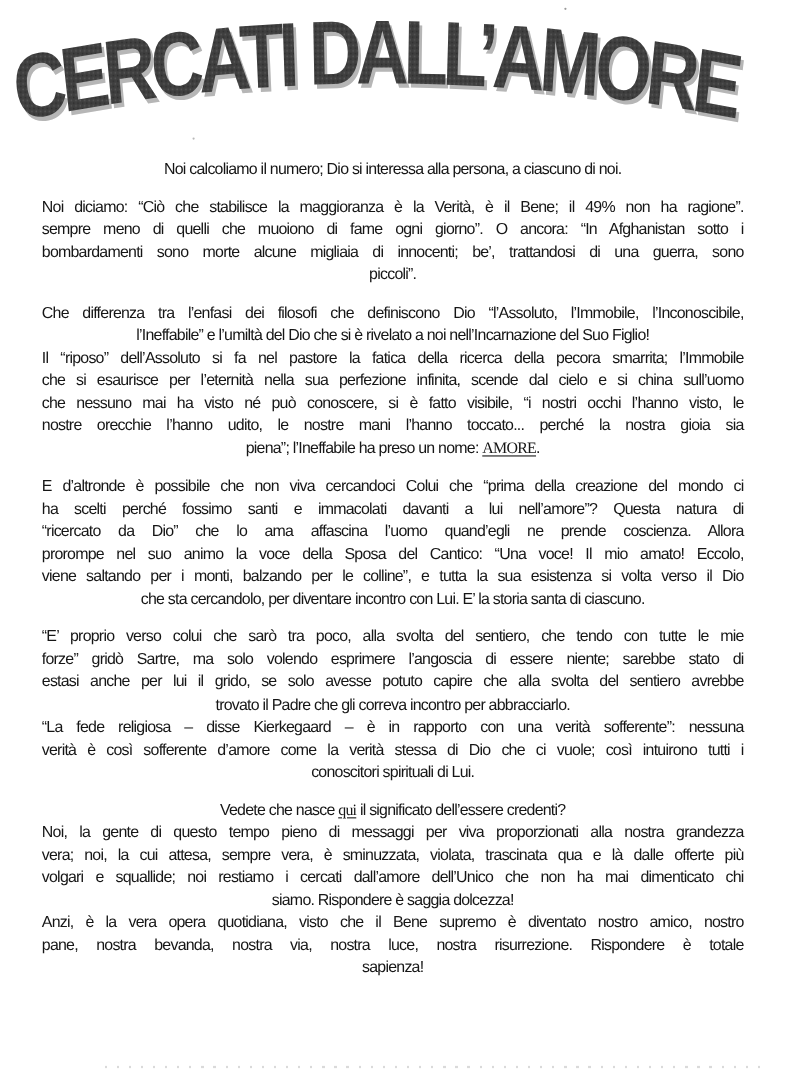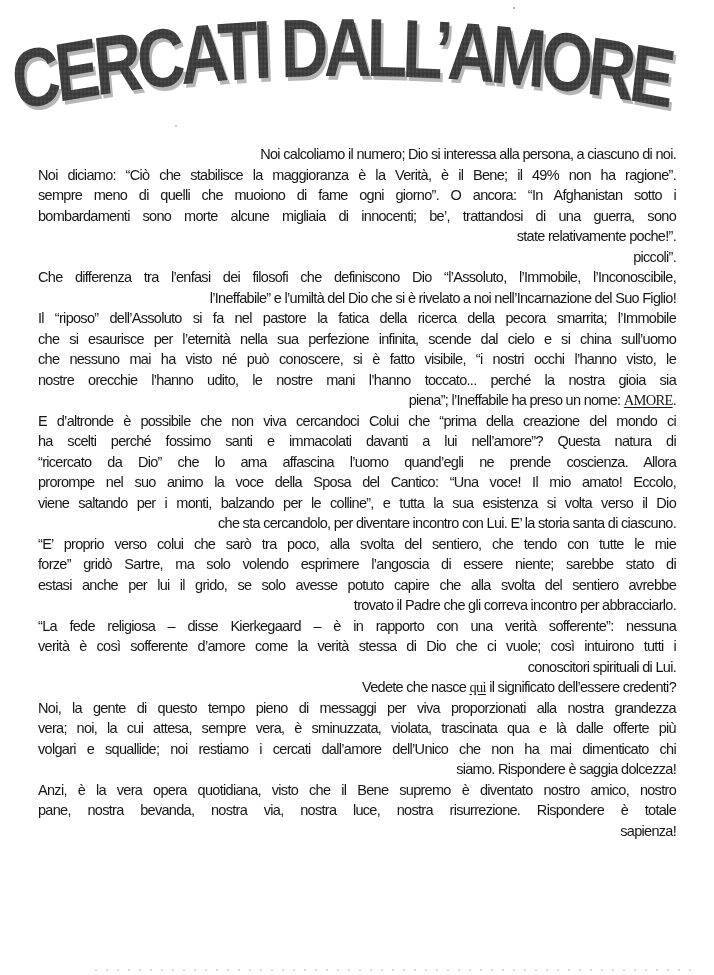--- a/index.html
+++ b/index.html
@@ -26,24 +26,24 @@
   
   .content {
     position: absolute;
     left: 38px; top: 144px;
     width: 638px;
     color: #161616;
     font-size: 14.5px;
     letter-spacing: -0.7px;
     line-height: 20.5px;
   }
-  .paragraph + .paragraph { }
+  .paragraph + .paragraph { margin-top: 14px; }
   .line { height: 20.5px; overflow: visible; }
   .line.j { text-align: justify; text-align-last: justify; }
-  .line.l { text-align: right; }
+  .line.l { text-align: center; }
   .u { text-decoration: underline; text-underline-offset: 2px; font-family: Liberation Serif, serif; }
 
   
   .scan-speckle-line {
     position: absolute;
     left: 95px; right: 14px; bottom: 4px; height: 2px;
     background: repeating-linear-gradient(90deg, #c6c6c6 0 2px, transparent 2px 11px);
     opacity: 0.65;
   }
   .dot { position: absolute; width: 2px; height: 2px; background: #9a9a9a; border-radius: 50%; }
@@ -75,21 +75,20 @@
   </svg>
 
   <div class="content">
       <div class="paragraph">
         <div class="line l"><span class="">Noi calcoliamo il numero; Dio si interessa alla persona, a ciascuno di noi.</span></div>
       </div>
       <div class="paragraph">
         <div class="line j"><span class="">Noi diciamo: “Ciò che stabilisce la maggioranza è la Verità, è il Bene; il 49% non ha ragione”.</span></div>
         <div class="line j"><span class="">sempre meno di quelli che muoiono di fame ogni giorno”. O ancora: “In Afghanistan sotto i</span></div>
         <div class="line j"><span class="">bombardamenti sono morte alcune migliaia di innocenti; be’, trattandosi di una guerra, sono</span></div>
-        <div class="line l"><span class="">state relativamente poche!”.</span></div>
         <div class="line l"><span class="">piccoli”.</span></div>
       </div>
       <div class="paragraph">
         <div class="line j"><span class="">Che differenza tra l’enfasi dei filosofi che definiscono Dio “l’Assoluto, l’Immobile, l’Inconoscibile,</span></div>
         <div class="line l"><span class="">l’Ineffabile” e l’umiltà del Dio che si è rivelato a noi nell’Incarnazione del Suo Figlio!</span></div>
         <div class="line j"><span class="">Il “riposo” dell’Assoluto si fa nel pastore la fatica della ricerca della pecora smarrita; l’Immobile</span></div>
         <div class="line j"><span class="">che si esaurisce per l’eternità nella sua perfezione infinita, scende dal cielo e si china sull’uomo</span></div>
         <div class="line j"><span class="">che nessuno mai ha visto né può conoscere, si è fatto visibile, “i nostri occhi l’hanno visto, le</span></div>
         <div class="line j"><span class="">nostre orecchie l’hanno udito, le nostre mani l’hanno toccato... perché la nostra gioia sia</span></div>
         <div class="line l"><span class="">piena”; l’Ineffabile ha preso un nome: </span><span class="u">AMORE</span><span class="">.</span></div>

